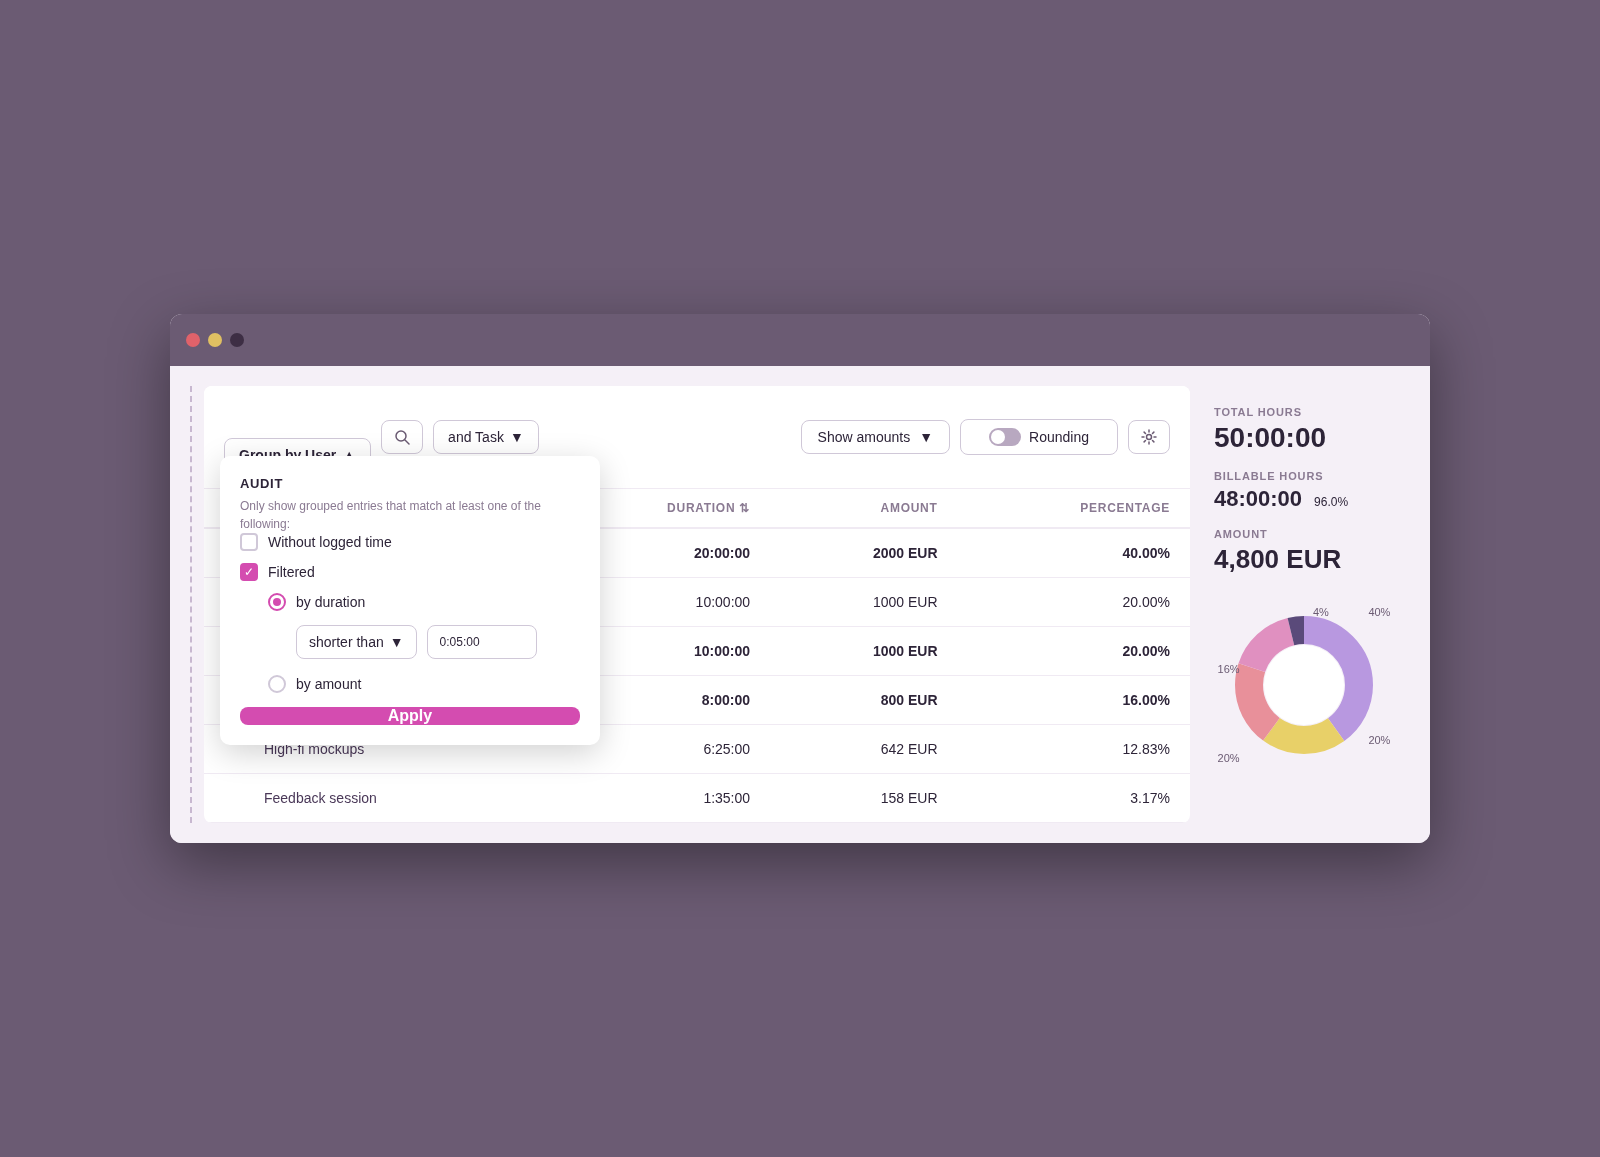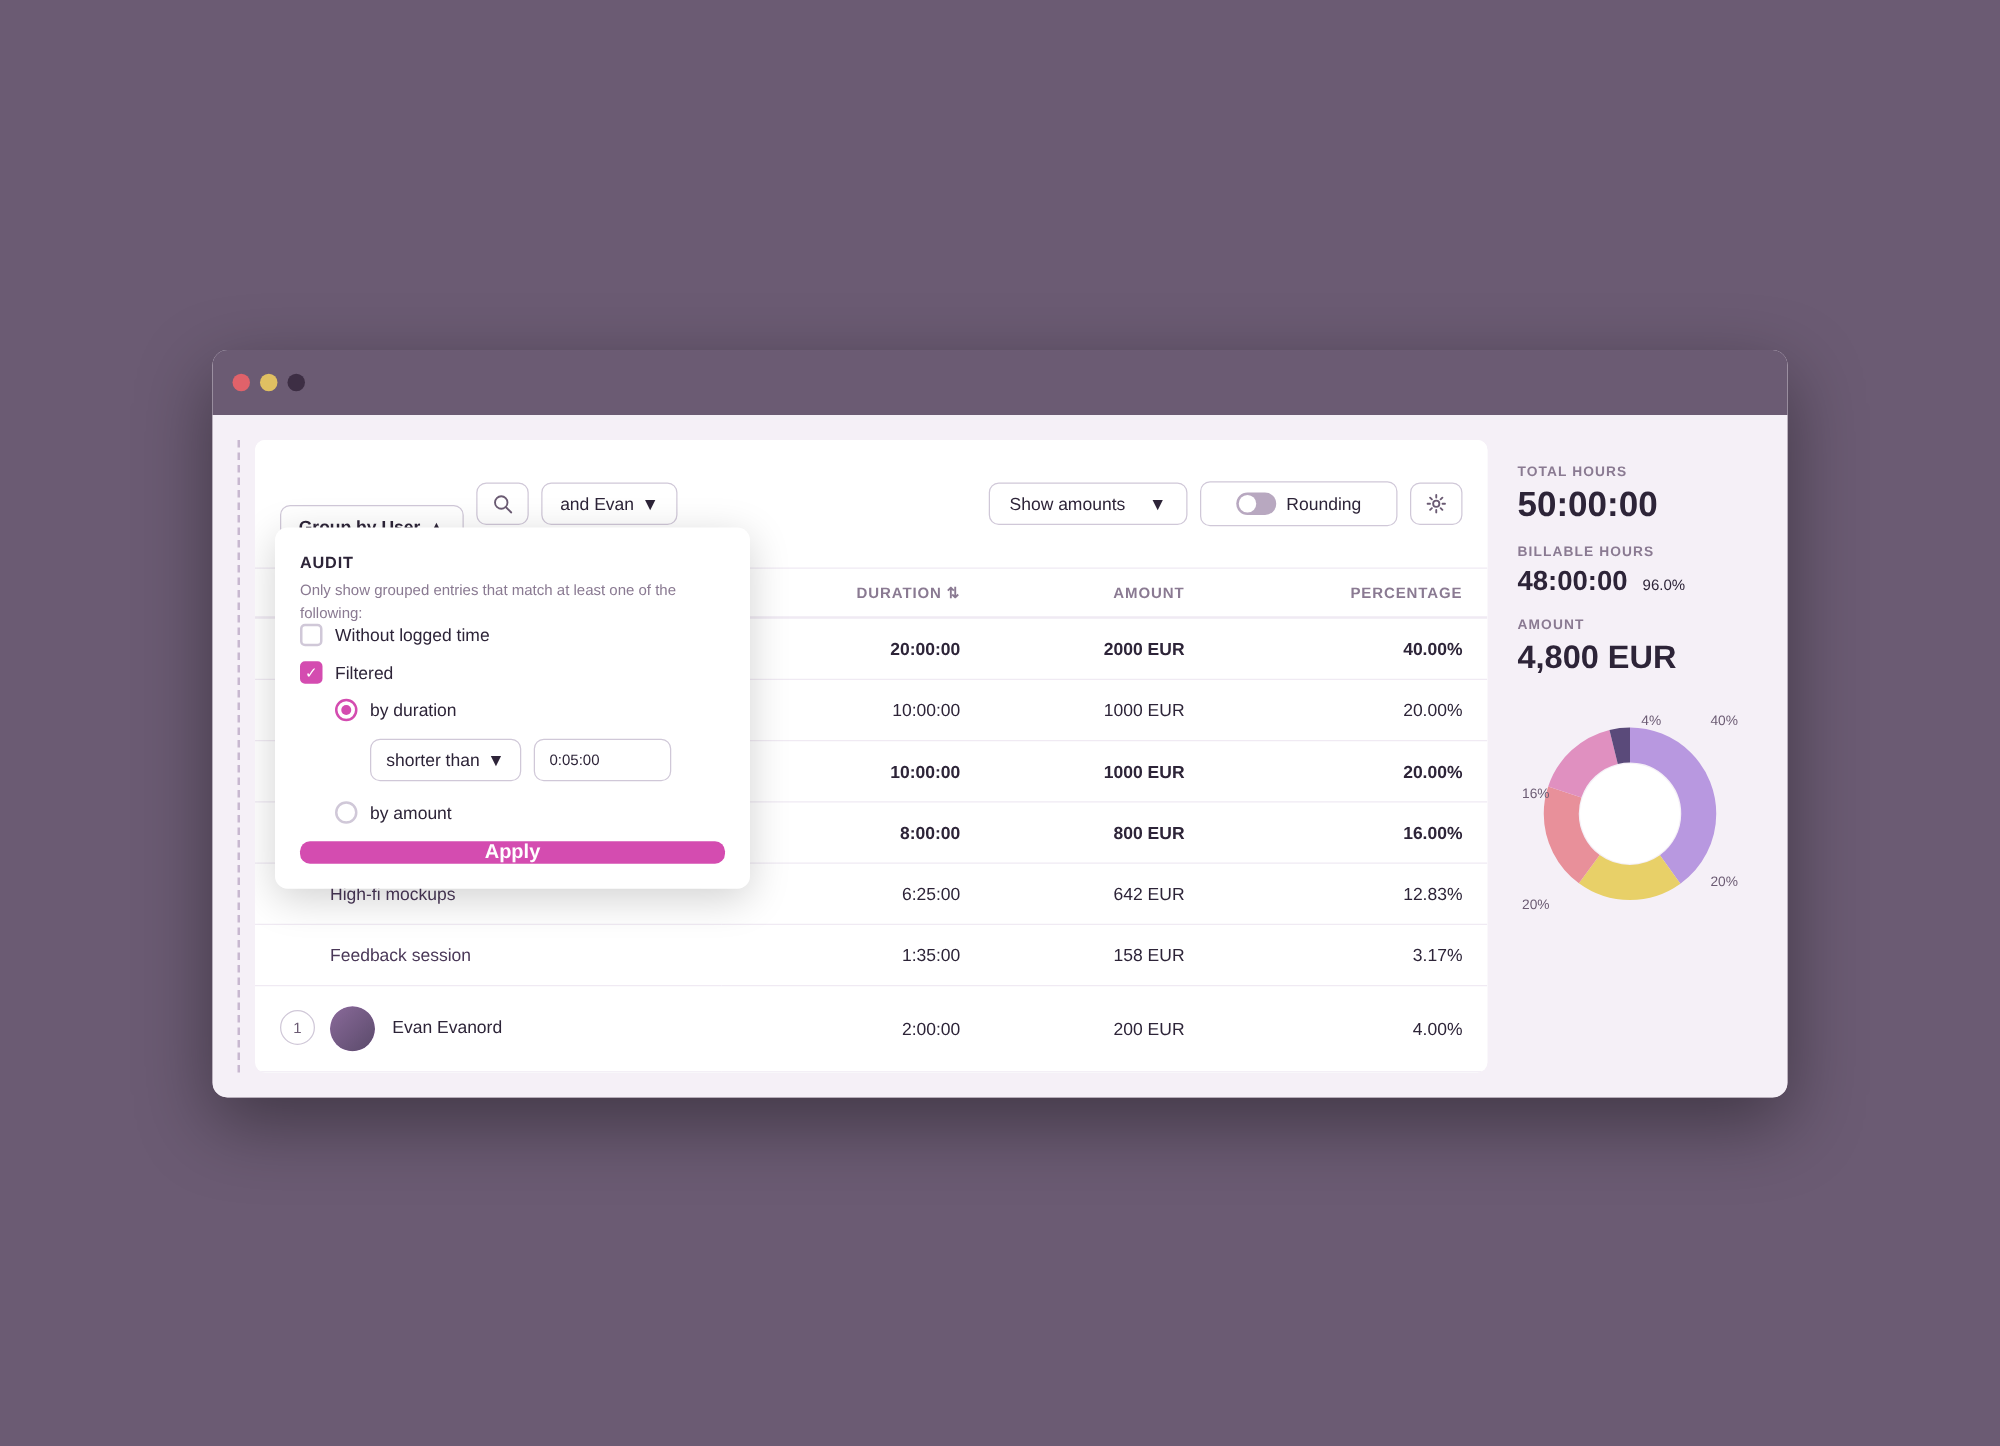--- a/index.html
+++ b/index.html
@@ -95,21 +95,21 @@
       background: white;
       cursor: pointer;
       font-size: 14px;
       font-weight: 500;
       color: #2d2438;
     }
     .toolbar-spacer { flex: 1; }
     .btn-show-amounts {
       display: flex;
       align-items: center;
-      gap: 19px;
+      gap: 9px;
       border: 1.5px solid #d0c8d8;
       border-radius: 8px;
       padding: 8px 16px;
       background: white;
       cursor: pointer;
       font-size: 14px;
       font-weight: 500;
       color: #2d2438;
     }
     .btn-rounding {
@@ -428,21 +428,21 @@
           <span>Group by User</span>
           <span>▲</span>
         </button>
         <button class="btn-search">
           <svg width="16" height="16" viewBox="0 0 16 16" fill="none">
             <circle cx="7" cy="7" r="5" stroke="#6b5b73" stroke-width="1.5"></circle>
             <line x1="11" y1="11" x2="15" y2="15" stroke="#6b5b73" stroke-width="1.5" stroke-linecap="round"></line>
           </svg>
         </button>
         <button class="btn-task">
-          <span>and Evan</span>
+          <span>and Task</span>
           <span>▼</span>
         </button>
 
         <div class="toolbar-spacer"></div>
 
         <button class="btn-show-amounts">
           <span>Show amounts</span>
           <span>▼</span>
         </button>
         <button class="btn-rounding">
@@ -554,32 +554,20 @@
             </tr>
 
             <tr>
               <td class="task-name">Feedback session</td>
               <td>1:35:00</td>
               <td>158 EUR</td>
               <td>3.17%</td>
             </tr>
 
 
-            <tr>
-              <td>
-                <span class="user-num">1</span>
-                <span class="avatar">
-                  <span class="avatar-img"></span>
-                </span>
-                <span>Evan Evanord</span>
-              </td>
-              <td>2:00:00</td>
-              <td>200 EUR</td>
-              <td>4.00%</td>
-            </tr>
           </tbody>
         </table>
       </div>
     </div>
 
     <div class="right-panel">
       <div class="stat-label">TOTAL HOURS</div>
       <div class="stat-value">50:00:00</div>
 
       <div class="stat-label">BILLABLE HOURS</div>

